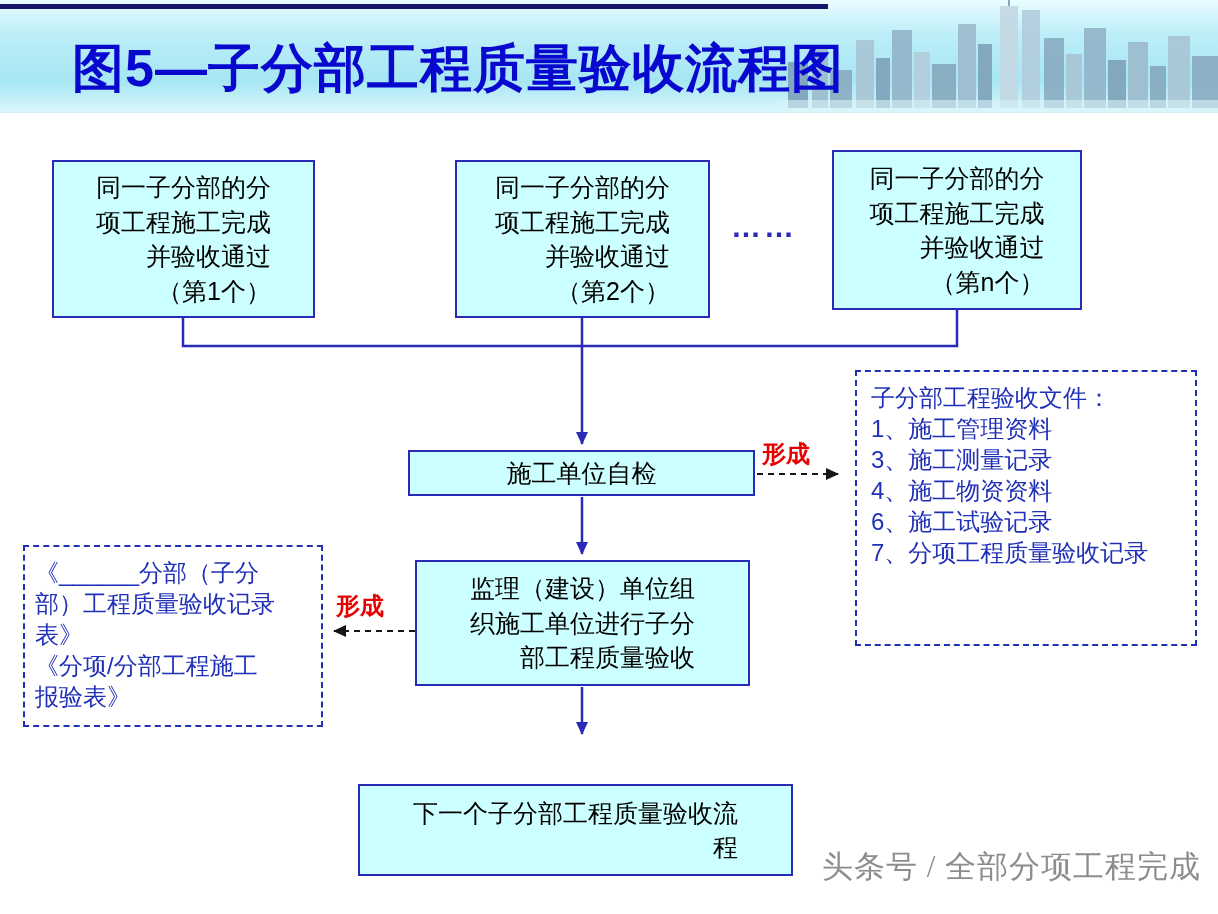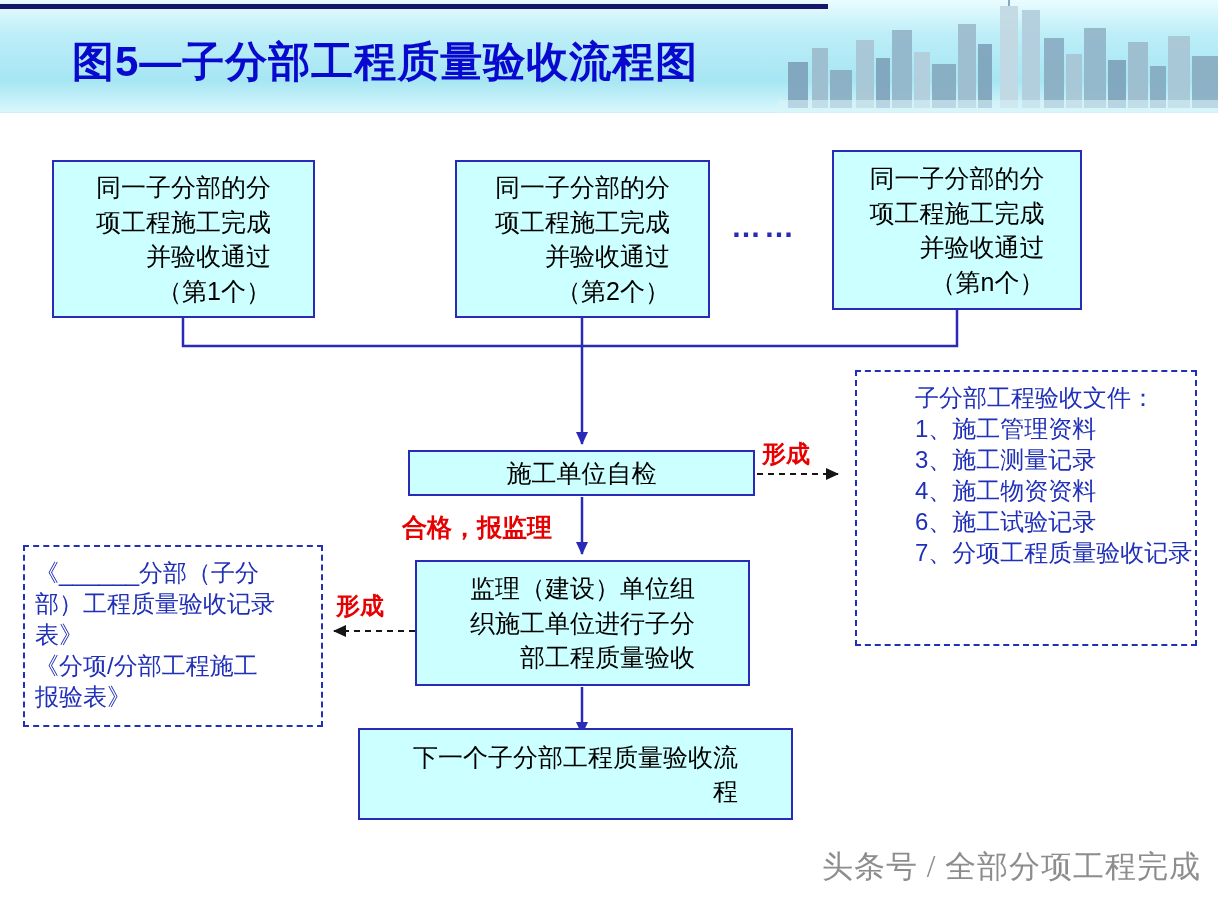--- a/index.html
+++ b/index.html
@@ -6,42 +6,42 @@
   html,body { background:#ffffff; }
   body { font-family:"Liberation Sans","DejaVu Sans",sans-serif; }
 
   .canvas { position:relative; width:1218px; height:914px; background:#ffffff; overflow:hidden; }
 
   
   .header { position:absolute; left:0; top:0; width:1218px; height:113px;
             background:linear-gradient(180deg,#eafcff 0%,#bdeef8 30%,#a6e6f3 72%,#d9f7fc 100%);
             border-bottom:1px solid #cfeef5; }
   .header-topline { position:absolute; left:0; top:4px; width:68%; height:5px; background:#16166a; }
-  .page-title { position:absolute; left:72px; top:34px; font-size:42px; font-weight:bold;
+  .page-title { position:absolute; left:72px; top:34px; font-size:52px; font-weight:bold;
                 color:var(--title,#0808cf); letter-spacing:1px; white-space:nowrap; }
   .skyline { position:absolute; right:0; top:0; width:440px; height:113px; }
 
   
   .flow-box { position:absolute; display:flex; align-items:center; justify-content:center;
               text-align:right; background:var(--box-fill,#ccffff);
               border:2px solid var(--box-border,#2a2ab8); color:#000;
               font-size:25px; line-height:1.38; white-space:pre-line; }
 
   .ellipsis { position:absolute; left:731px; top:210px; color:var(--box-border,#2a2ab8);
               font-size:30px; font-weight:bold; letter-spacing:3px; }
 
   .red-label { position:absolute; color:var(--red,#e60000); font-weight:bold;
                font-size:24px; line-height:1.35; white-space:pre-line; text-align:center; }
 
   
   .note-box { position:absolute; background:#ffffff; border:2px dashed var(--blue-text,#2030b8);
               color:var(--blue-text,#2030b8); }
   .note-right { left:855px; top:370px; width:342px; height:276px; padding:10px 14px;
                 font-size:24px; line-height:31px; }
-  .note-right .note-line { white-space:nowrap;margin-left:44px; }
+  .note-right .note-line { white-space:nowrap; }
   .note-left { left:23px; top:545px; width:300px; height:182px; padding:10px 10px;
                font-size:24px; line-height:31px; white-space:pre-line; }
 
   .watermark { position:absolute; left:822px; top:846px; color:var(--watermark,#8d8d8d);
                font-size:31px; letter-spacing:1px;
                font-family:"Liberation Serif","DejaVu Serif",serif; }
 
   svg.connectors { position:absolute; left:0; top:0; width:1218px; height:914px; pointer-events:none; }
   .flow-line { stroke:var(--arrow,#2a2ab8); stroke-width:2.5; fill:none; }
   .dash-line { stroke:#151515; stroke-width:2.2; fill:none; stroke-dasharray:6 5; }
@@ -109,28 +109,27 @@
 项工程施工完成
 并验收通过
 （第2个）</div>
   <div class="flow-box" style="left:832px; top:150px; width:250px; height:160px;">同一子分部的分
 项工程施工完成
 并验收通过
 （第n个）</div>
   <div class="ellipsis">……</div>
 
   <div class="red-label" style="left:762px; top:438px;">形成</div>
-  <div class="red-label" style="left:402px; top:511px; font-size:25px;">合格，报监理</div>
   <div class="red-label" style="left:336px; top:590px;">形成</div>
 
   <div class="flow-box" style="left:415px; top:560px; width:335px; height:126px;">监理（建设）单位组
 织施工单位进行子分
 部工程质量验收</div>
   <div class="flow-box" style="left:408px; top:450px; width:347px; height:46px;">施工单位自检</div>
-  <div class="flow-box" style="left:358px; top:728px; width:435px; height:92px;">下一个子分部工程质量验收流
+  <div class="flow-box" style="left:358px; top:784px; width:435px; height:92px;">下一个子分部工程质量验收流
 程</div>
 
   <div class="note-box note-right">
     <div class="note-line">子分部工程验收文件：</div>
     <div class="note-line">1、施工管理资料</div>
     <div class="note-line">3、施工测量记录</div>
     <div class="note-line">4、施工物资资料</div>
     <div class="note-line">6、施工试验记录</div>
     <div class="note-line">7、分项工程质量验收记录</div>
   </div>

